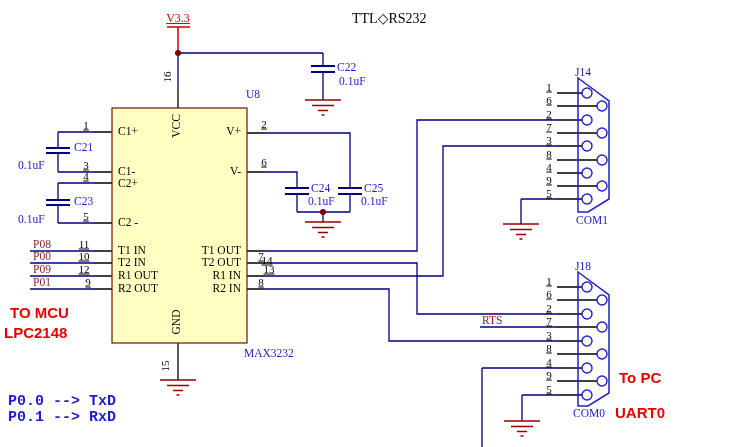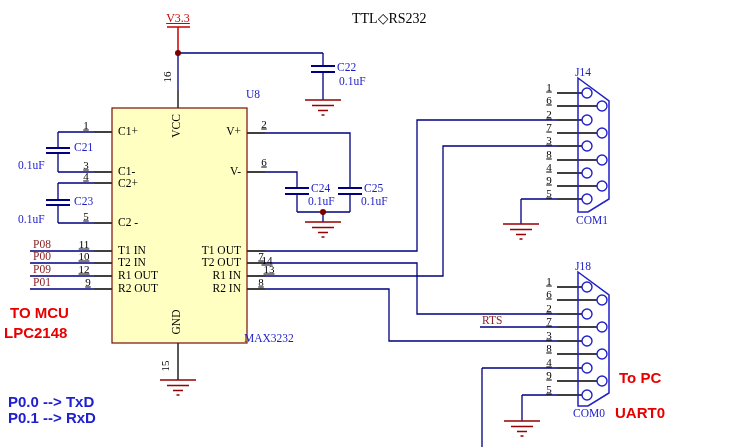--- a/index.html
+++ b/index.html
@@ -22,21 +22,21 @@
   .tr{transform:translate(-100%,-50%);}
   .tc{transform:translate(-50%,-50%);text-decoration:underline;}
   .vert{transform:translate(-50%,-50%) rotate(-90deg);}
   .des{color:var(--designator_blue,#1C1CC8);}
   .net{color:var(--net_label,#8B2323);}
   .num{font-size:11px;}
   .note{font-size:14px;}
   .pwrtxt{color:var(--power_red,#CC0000);font-size:12px;}
   .ann{font-family:"Liberation Sans","DejaVu Sans",sans-serif;font-weight:bold;font-size:15px;}
   .red{color:var(--annotation_red,#E80000);}
-  .blu{color:var(--annotation_blue,#2020D0);}
+  .blu{color:var(--annotation_blue,#2020D0);font-family:Liberation Mono, monospace;}
   .link{font-family:"Liberation Sans","DejaVu Sans",sans-serif;font-weight:bold;
         font-size:16.5px;color:var(--link_blue,#0000F0);text-decoration:underline;cursor:pointer;}
 </style>
 </head>
 <body>
 
 <div id="canvas">
 
   <svg id="wires" width="739" height="447" viewBox="0 0 739 447">
 
@@ -103,21 +103,21 @@
       <circle class="hole" cx="587" cy="368" r="5"></circle>
         <circle class="hole" cx="602" cy="381" r="5"></circle>
       <circle class="hole" cx="587" cy="395" r="5"></circle>
     </g>
   </svg>
 
   <span class="t note" style="left:352px;top:19px">TTL◇RS232</span>
   <span class="t tc pwrtxt" style="left:178px;top:18px">V3.3</span>
 
   <span class="t des" style="left:246px;top:95px">U8</span>
-  <span class="t des" style="left:244px;top:339px">MAX3232</span>
+  <span class="t des" style="left:244px;top:354px">MAX3232</span>
 
   <span class="t" style="left:118px;top:132px">C1+</span>
   <span class="t" style="left:118px;top:172px">C1-</span>
   <span class="t" style="left:118px;top:184px">C2+</span>
   <span class="t" style="left:118px;top:223px">C2 -</span>
   <span class="t" style="left:118px;top:251px">T1 IN</span>
   <span class="t" style="left:118px;top:263px">T2 IN</span>
   <span class="t" style="left:118px;top:276px">R1 OUT</span>
   <span class="t" style="left:118px;top:289px">R2 OUT</span>
 

